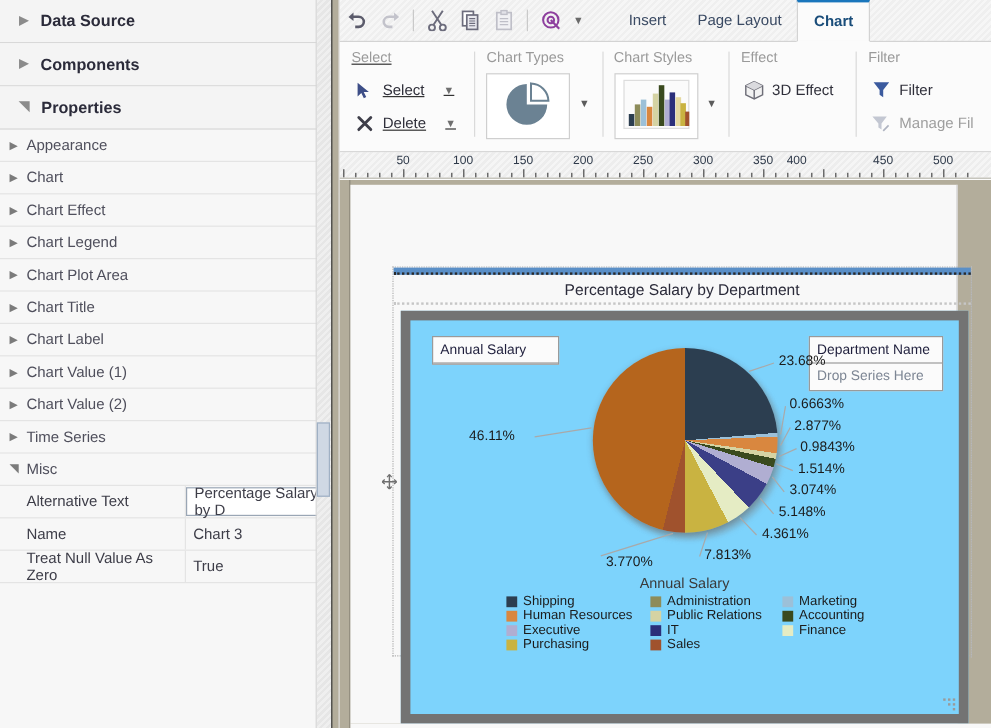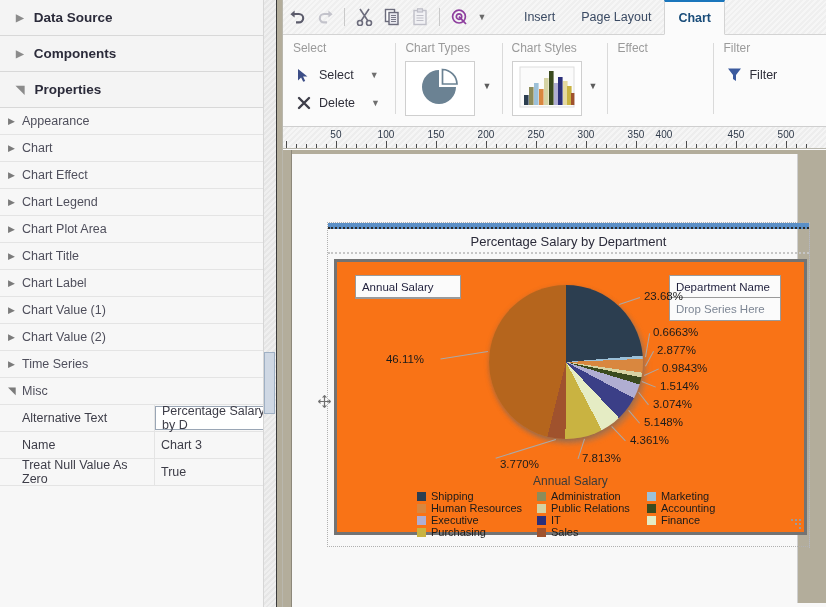--- a/index.html
+++ b/index.html
@@ -341,23 +341,23 @@
     position: absolute;
     left: 26px; top: 241px;
     width: 13px; height: 13px;
     z-index: 12;
   }
 
   
   #chart-frame {
     position: absolute;
     left: 42px; top: 105px;
-    width: 473px; height: 276px;
-    border: 3px solid #737373;
-    background: #f97316;
+    width: 473px; height: 344px;
+    border: 8px solid #737373;
+    background: #7dd3fc;
     box-sizing: border-box;
   }
   #resize-dots {
     position: absolute;
     right: 4px; bottom: 4px;
     width: 9px; height: 9px;
   }
   #resize-dots i {
     position: absolute;
     width: 2px; height: 2px;
@@ -614,21 +614,21 @@
       <div class="ribbon-tab">
         <span>Page Layout</span>
       </div>
       <div class="ribbon-tab active">
         <span>Chart</span>
       </div>
     </div>
 
     <div id="ribbon">
 
-      <div class="rgroup" style="width:120px;">
+      <div class="rgroup" style="width:120px;text-decoration:underline;">
         <div class="rgroup-title">Select</div>
         <div class="rbtn">
           <span class="ric">
             <svg width="13" height="15" viewBox="0 0 13 15">
               <path d="M1 1 L1 12.5 L4.1 9.4 L6.2 13.8 L8.2 12.9 L6.1 8.6 L10.4 8.6 Z" fill="#3d4e87"></path>
             </svg>
           </span>
           <span class="rlabel">Select</span>
           <span class="rcaret">▼</span>
         </div>
@@ -678,31 +678,51 @@
                 <rect x="53" y="28" width="3.4" height="12" fill="#a0522d"></rect>
               </svg>
             </span>
           </div>
           <span class="rcaret">▼</span>
         </div>
       </div>
 
       <div class="rgroup" style="width:113px;">
         <div class="rgroup-title">Effect</div>
+        <div class="rbtn">
+          <span class="ric">
+            <svg width="17" height="17" viewBox="0 0 17 17">
+              <path d="M8.5 1 L15.5 4.5 L15.5 12 L8.5 15.5 L1.5 12 L1.5 4.5 Z" fill="#f2f2f2" stroke="#6e6e78" stroke-width="1.2"></path>
+              <path d="M1.5 4.5 L8.5 8 L15.5 4.5" fill="none" stroke="#6e6e78" stroke-width="1.2"></path>
+              <path d="M8.5 8 L8.5 15.5" fill="none" stroke="#6e6e78" stroke-width="1.2"></path>
+              <path d="M1.5 4.5 L8.5 1 L15.5 4.5 L8.5 8 Z" fill="#dadade"></path>
+            </svg>
+          </span>
+          <span class="rlabel">3D Effect</span>
+        </div>
       </div>
 
       <div class="rgroup" style="width:120px;">
         <div class="rgroup-title">Filter</div>
         <div class="rbtn">
           <span class="ric">
             <svg width="15" height="16" viewBox="0 0 15 16">
               <path d="M1 1.5 H14 L9 8 V14 L6 12 V8 Z" fill="#3b5a9e"></path>
             </svg>
           </span>
           <span class="rlabel">Filter</span>
+        </div>
+        <div class="rbtn disabled">
+          <span class="ric">
+            <svg width="16" height="16" viewBox="0 0 16 16">
+              <path d="M1 2 H13 L8.6 8 V13 L6 11.3 V8 Z" fill="#c3c7d2"></path>
+              <path d="M9.5 13.5 L14 9 L15 10 L10.5 14.5 Z" fill="#aeb3c0"></path>
+            </svg>
+          </span>
+          <span class="rlabel">Manage Fil</span>
         </div>
       </div>
     </div>
 
     <div id="ruler">
       <span class="rnum" style="left:53px">50</span>
       <span class="rnum" style="left:103px">100</span>
       <span class="rnum" style="left:153px">150</span>
       <span class="rnum" style="left:203px">200</span>
       <span class="rnum" style="left:253px">250</span>

